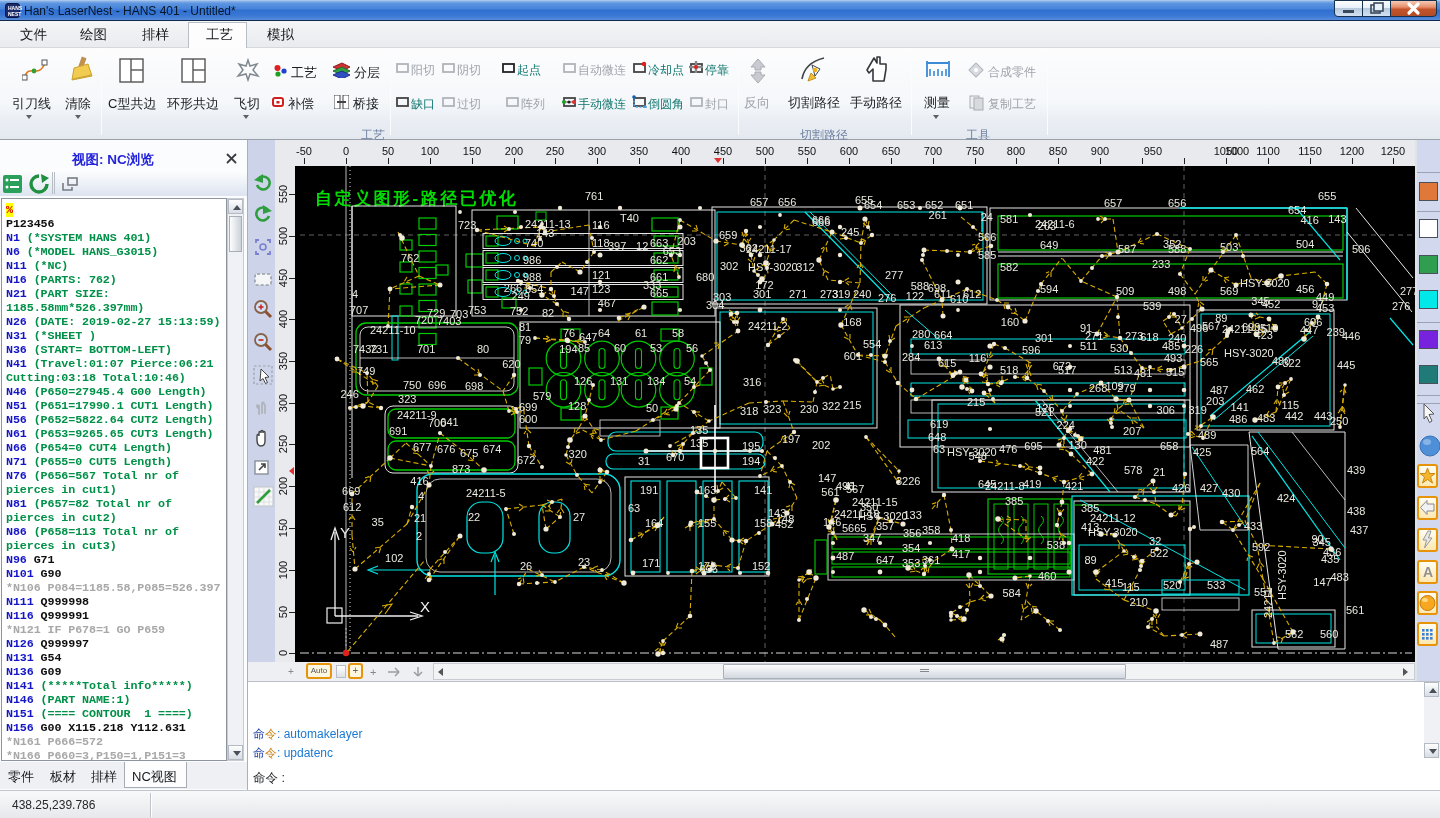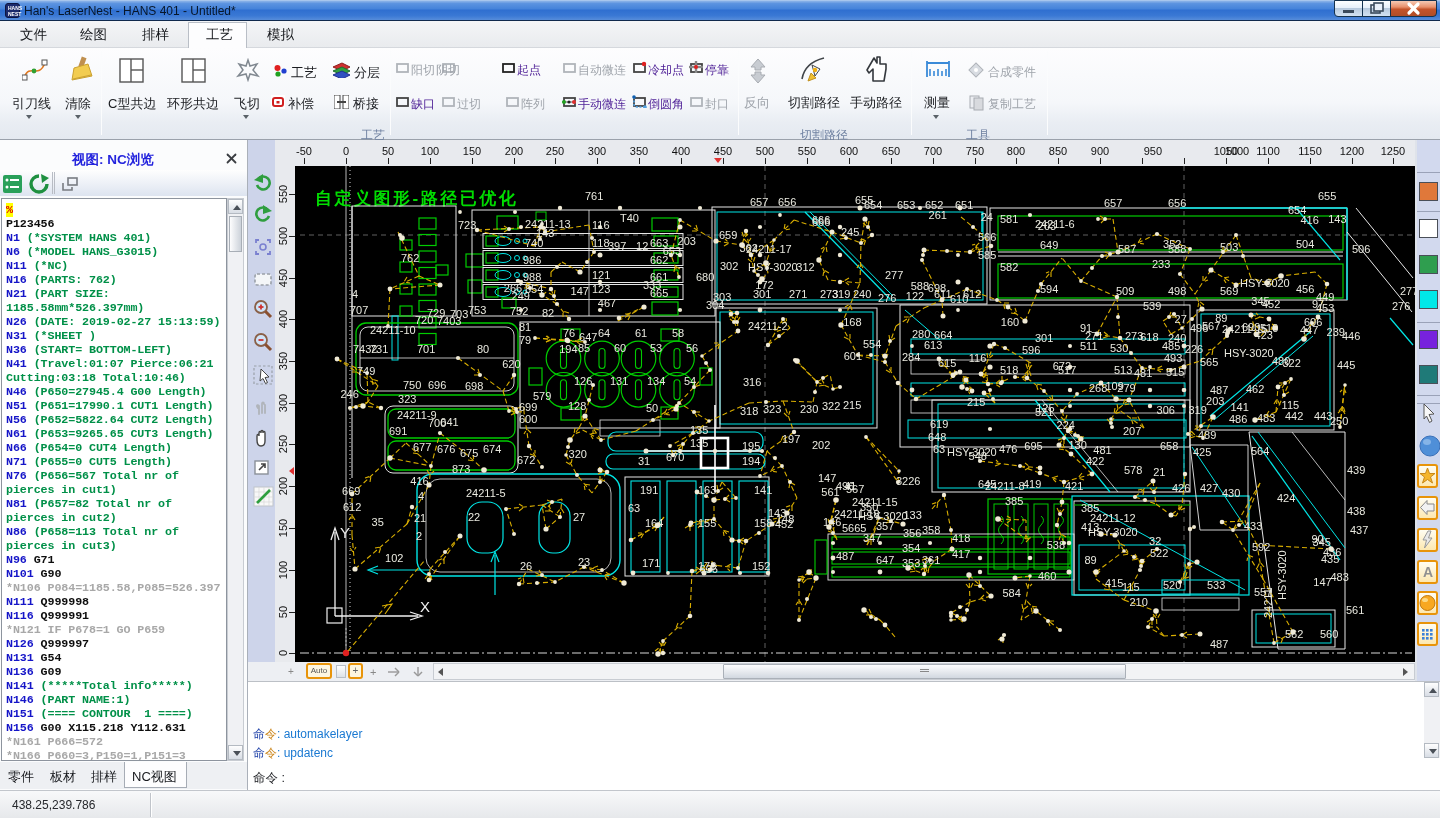--- a/index.html
+++ b/index.html
@@ -19,21 +19,21 @@
 #wb-close{left:56px;width:47px;border-radius:0 0 4px 0;
  background:linear-gradient(#f5c9b4 0%,#e8906c 40%,#c4532b 55%,#b04d28 100%)}
 #menubar{left:0;top:21px;width:1440px;height:27px;background:linear-gradient(#f4f5f7,#e9ebee);border-bottom:1px solid #d5d8dd}
 .mtab{position:absolute;top:26px;font-size:13.5px;color:#14161a}
 #seltab{left:188px;top:22px;width:59px;height:26px;background:#fdfdfe;border:1px solid #b9bec6;border-bottom:none}
 #ribbon{left:0;top:48px;width:1440px;height:92px;
  background:linear-gradient(#fdfdfe 0%,#f5f7fa 60%,#e9edf3 82%,#e4e9f0 100%);border-bottom:1px solid #9aa1ab}
 .rsep{position:absolute;top:51px;height:84px;width:1px;background:#c6cad1;border-right:1px solid #fbfcfd}
 .glabel{position:absolute;top:127px;font-size:12px;color:#6e80a0}
 .biglab{position:absolute;font-size:13px;color:#1a1c20;white-space:nowrap}
-.smlab{position:absolute;font-size:12px;color:#4c1d95;white-space:nowrap}
+.smlab{position:absolute;font-size:12px;color:#0f766e;white-space:nowrap}
 .grey{color:#9fa4ab}
 .drop{position:absolute;width:0;height:0;border-left:3.5px solid transparent;border-right:3.5px solid transparent;border-top:4px solid #5a6168}
 #leftpanel{left:0;top:140px;width:248px;height:650px;background:#fbfcfd;border-right:1px solid #aab0b9}
 #lp-title{left:72px;top:151px;font-size:13.5px;font-weight:bold;color:#2424dd}
 #lp-tools{left:0;top:170px;width:247px;height:26px;background:linear-gradient(#fefefe,#dde4f0)}
 #nc{left:1px;top:198px;width:226px;height:563px;border:1px solid #8d949e;background:#fff;
  font-family:"Liberation Mono",monospace;font-size:11.7px;font-weight:bold;line-height:14px;
  white-space:pre;overflow:hidden;padding-left:4px;padding-top:4px;letter-spacing:-0.1px}
 #nc .b{color:#1515c8}#nc .g{color:#009048}#nc .k{color:#0d0d0d}#nc .x{color:#a8a8a8;font-weight:bold}
 #nc .hl{background:#ffff00;color:#e00000}
@@ -174,21 +174,21 @@
     <svg width="13" height="11" style="position:absolute">
       <rect x="1" y="2" width="11" height="8" fill="none" stroke="#b0b4ba" stroke-width="1.8"></rect>
     </svg>
   </div>
 <div class="smlab grey" style="left:411px;top:62px">阳切</div>
 <div class="abs" style="left:442px;top:62px">
     <svg width="13" height="11" style="position:absolute">
       <rect x="1" y="2" width="11" height="8" fill="none" stroke="#b0b4ba" stroke-width="1.8"></rect>
     </svg>
   </div>
-<div class="smlab grey" style="left:436px;top:62px">阴切</div>
+<div class="smlab grey" style="left:457px;top:62px">阴切</div>
 <div class="abs" style="left:502px;top:62px">
     <svg width="13" height="11" style="position:absolute">
       <rect x="1" y="2" width="11" height="8" fill="none" stroke="#222" stroke-width="1.8"></rect>
     </svg>
   </div>
 <div class="smlab " style="left:517px;top:62px">起点</div>
 <div class="abs" style="left:563px;top:62px">
     <svg width="13" height="11" style="position:absolute">
       <rect x="1" y="2" width="11" height="8" fill="none" stroke="#b0b4ba" stroke-width="1.8"></rect>
     </svg>

